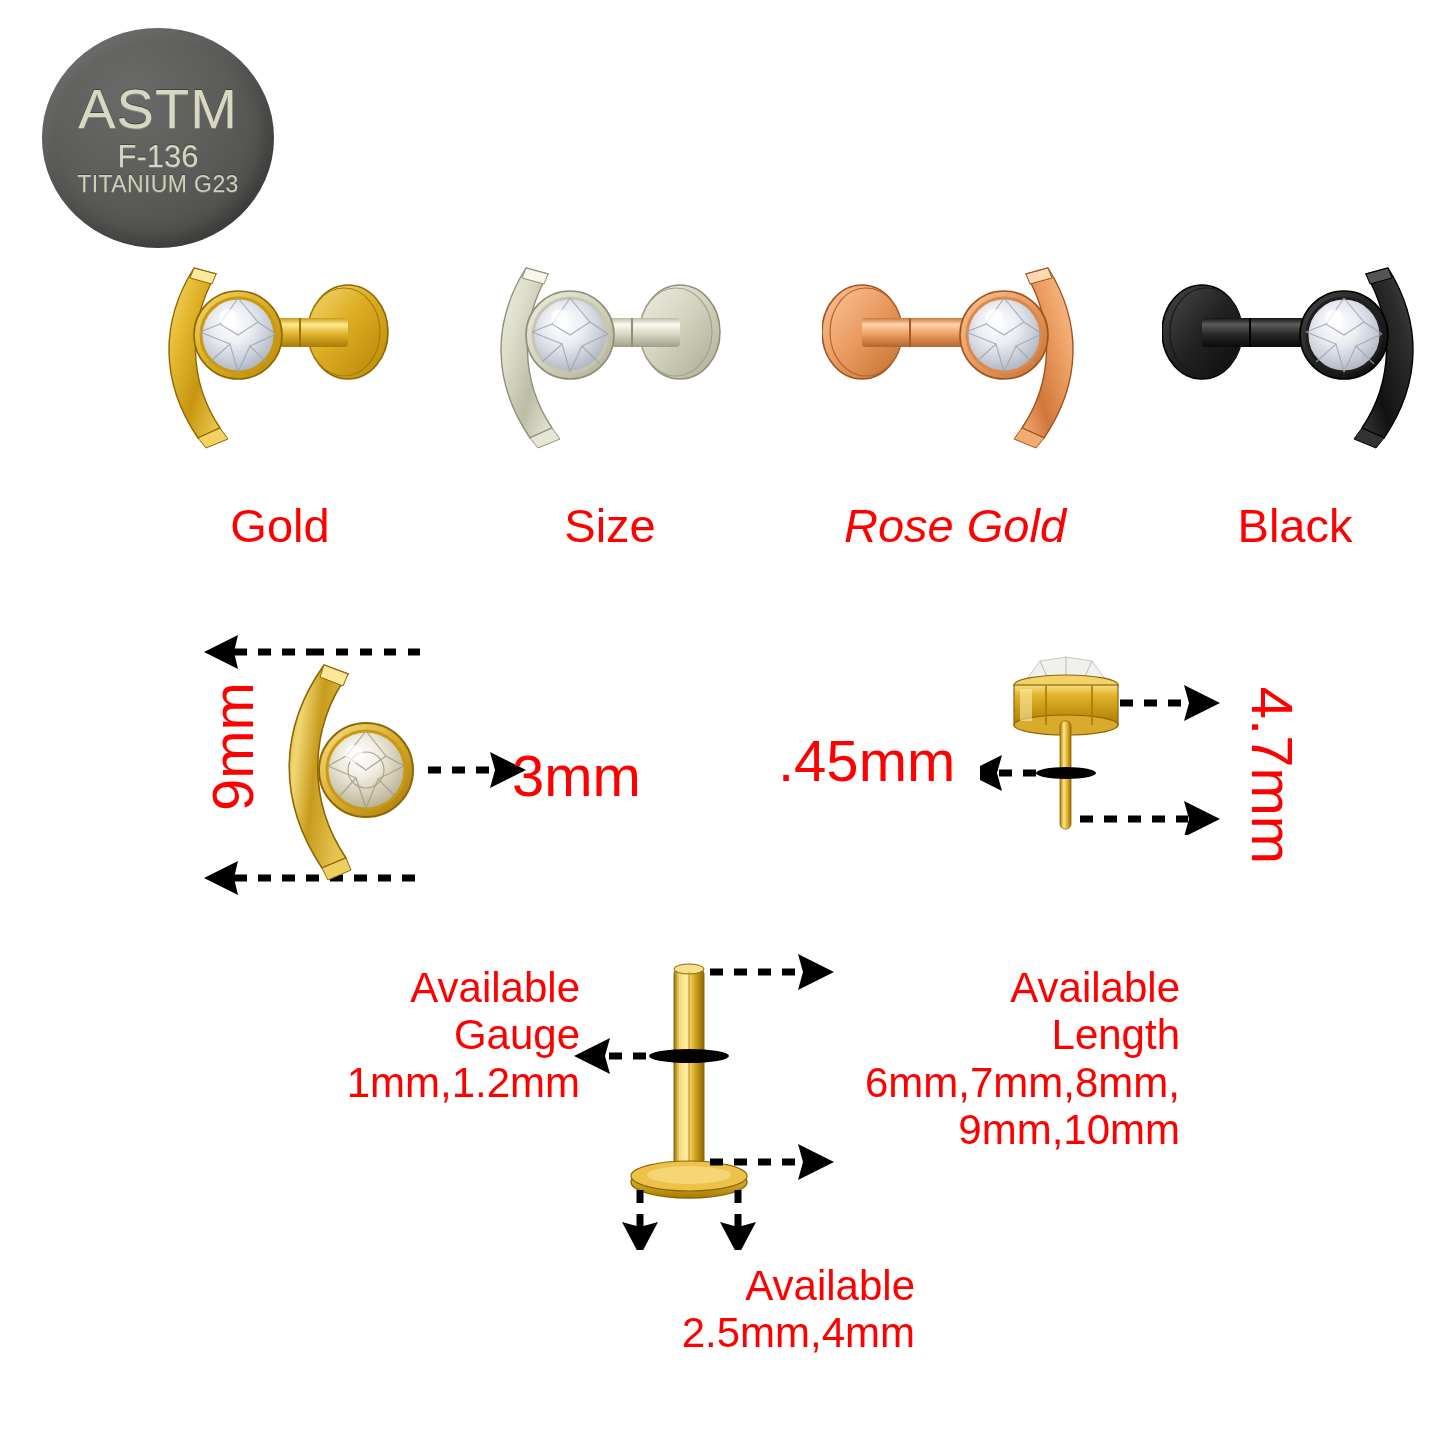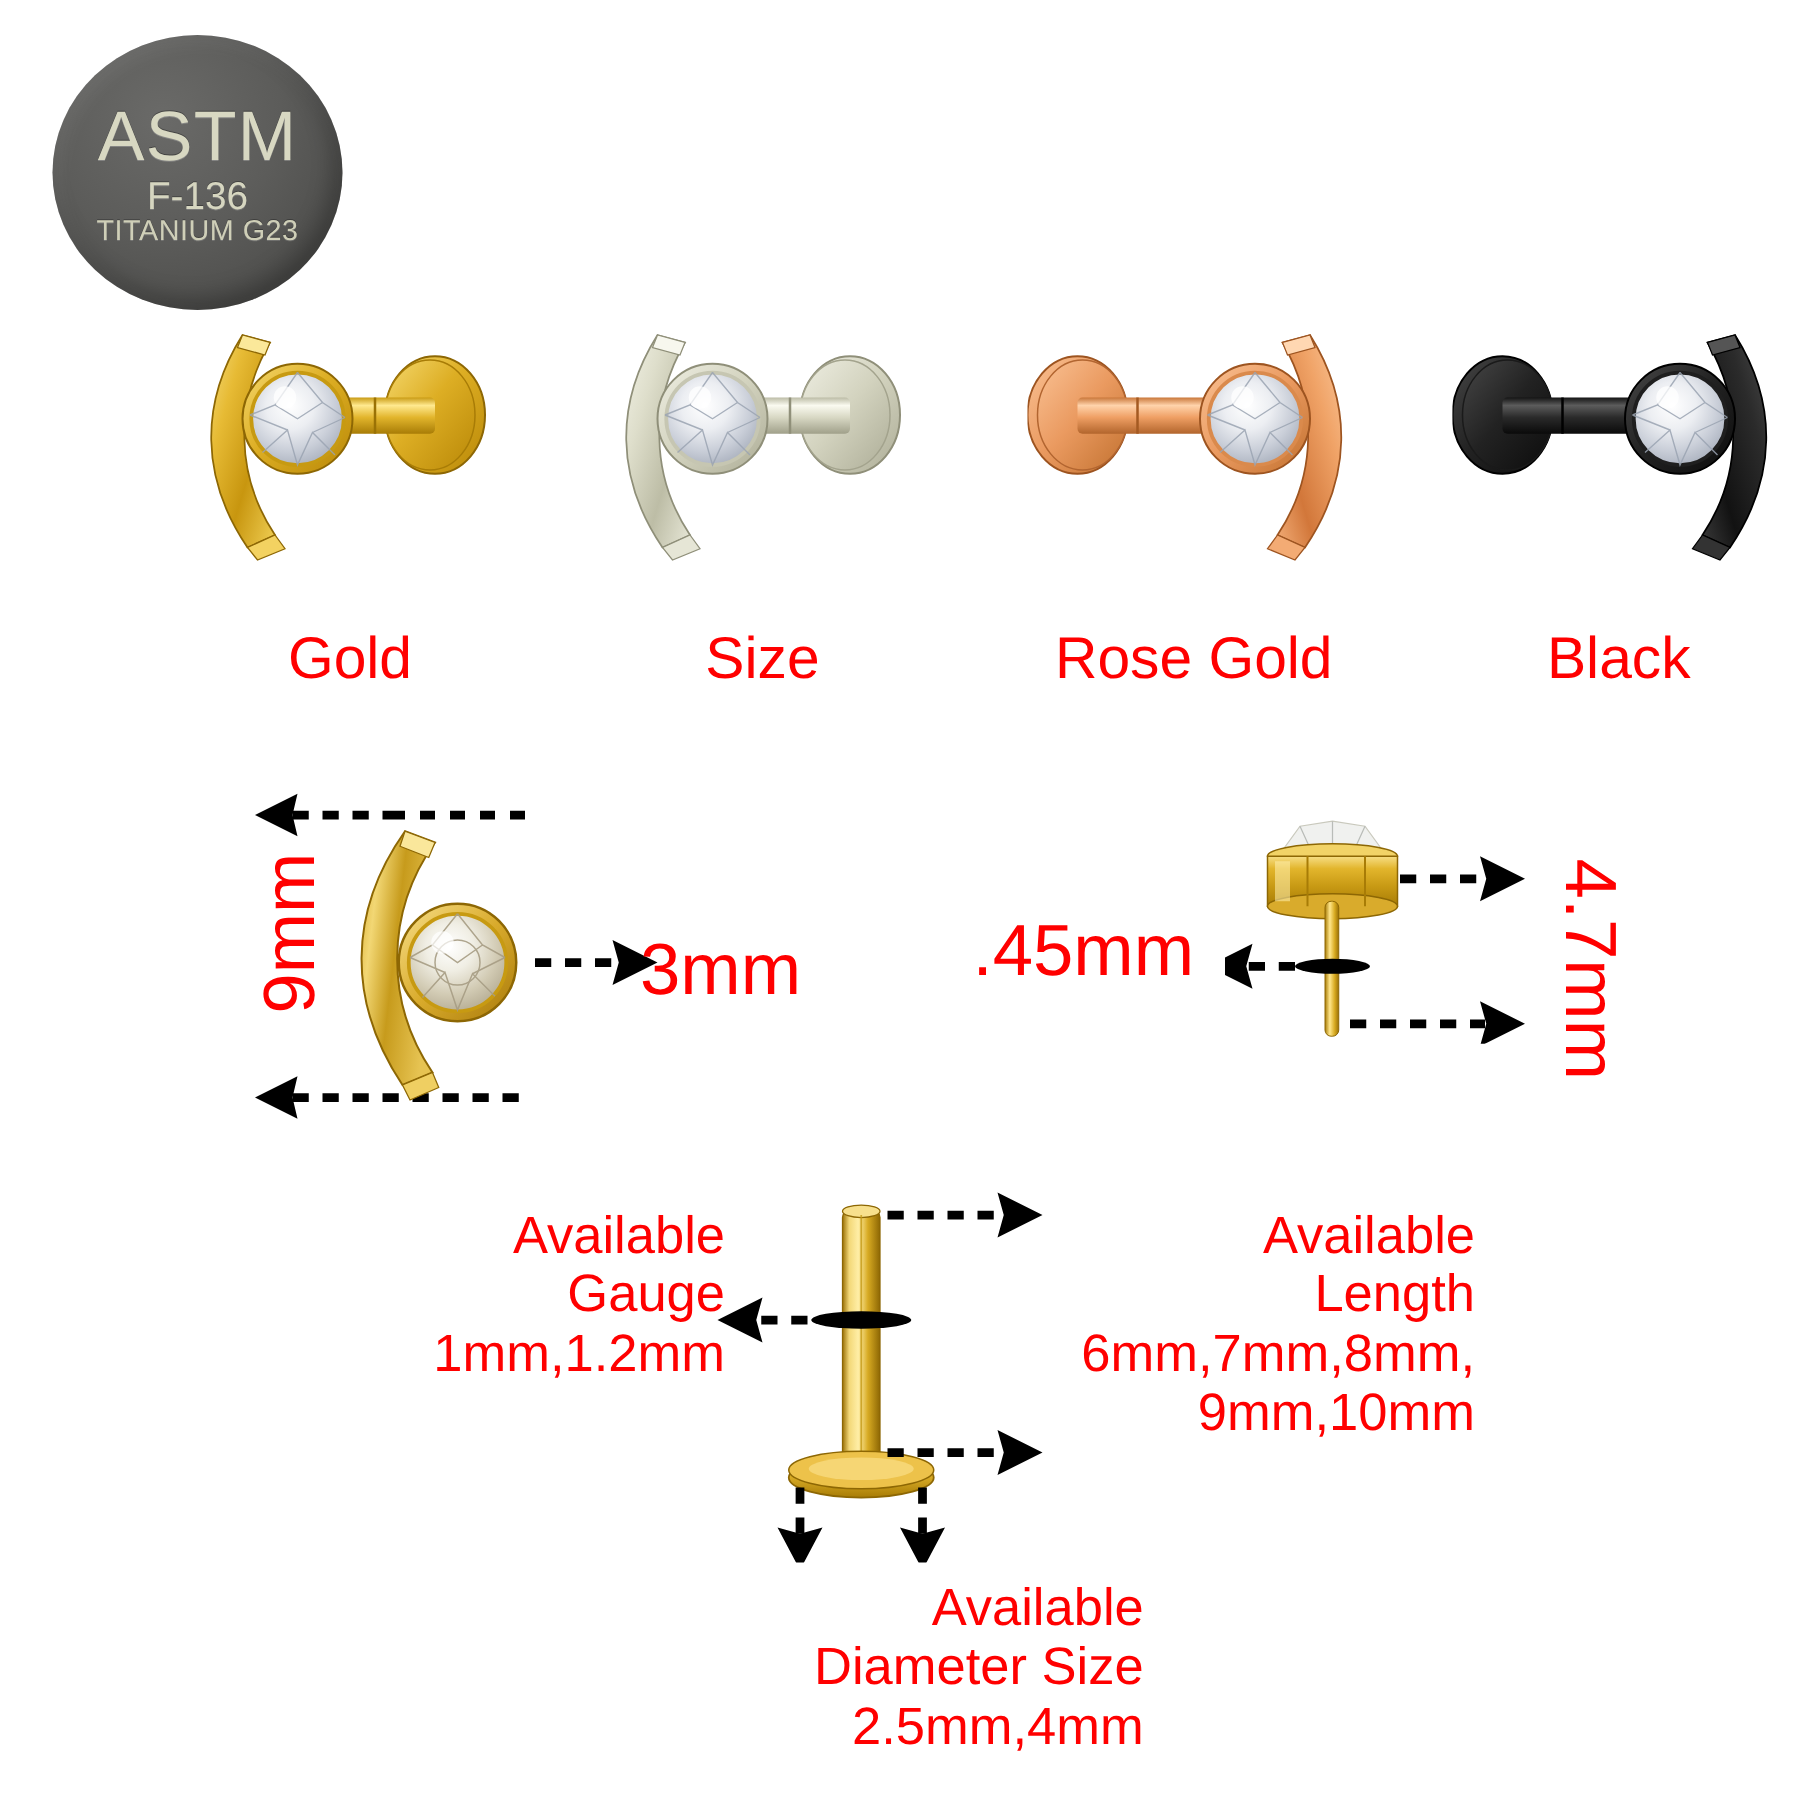--- a/index.html
+++ b/index.html
@@ -174,21 +174,21 @@
       <path d="M200 166 L222 176 L214 186 L192 177 Z" fill="#f3ab74" stroke="#9d5420" stroke-width="1"></path>
 
       <circle cx="182" cy="73" r="44" fill="url(#rDisc)" stroke="#9d5420" stroke-width="1.6"></circle>
       <circle cx="182" cy="73" r="37" fill="url(#gemG)" stroke="#da8a4c" stroke-width="3"></circle>
       <g stroke="#9aa3b2" stroke-width="1.1" opacity=".85" fill="none">
         <path d="M182 36 L164 62 L144 70 M182 36 L202 60 L220 72 M154 100 L174 82 L182 110 L194 84 L212 102 M164 62 L182 73 L202 60 M144 70 L174 82 M220 72 L194 84"></path>
       </g>
       <circle cx="172" cy="56" r="9" fill="#ffffff" opacity=".75"></circle>
     </svg>
   </div>
-  <div class="color-label" style="left:955px;top:498px;">Rose Gold</div>
+  <div class="color-label" style="left:955px;top:498px;font-style:italic;">Rose Gold</div>
 
   <div class="piece" style="left:1162px;top:262px;width:270px;height:190px;">
     <svg width="270" height="190" viewBox="0 0 270 190">
       <defs>
         <linearGradient id="bArc" x1="1" y1="0" x2="0" y2="1">
           <stop offset="0%" stop-color="#4a4a4a"></stop>
           <stop offset="30%" stop-color="#2b2b2b"></stop>
           <stop offset="70%" stop-color="#121212"></stop>
           <stop offset="100%" stop-color="#3a3a3a"></stop>
         </linearGradient>
@@ -368,17 +368,16 @@
 
   <div class="spec-block" style="left:850px;top:964px;width:330px;">
     <div>Available</div>
     <div>Length</div>
     <div>6mm,7mm,8mm,</div>
     <div>9mm,10mm</div>
   </div>
 
   <div class="spec-block" style="left:535px;top:1262px;width:380px;">
     <div>Available</div>
-    <div>Diameter Size</div>
     <div>2.5mm,4mm</div>
   </div>
 
 </div>
 
 </body></html>

